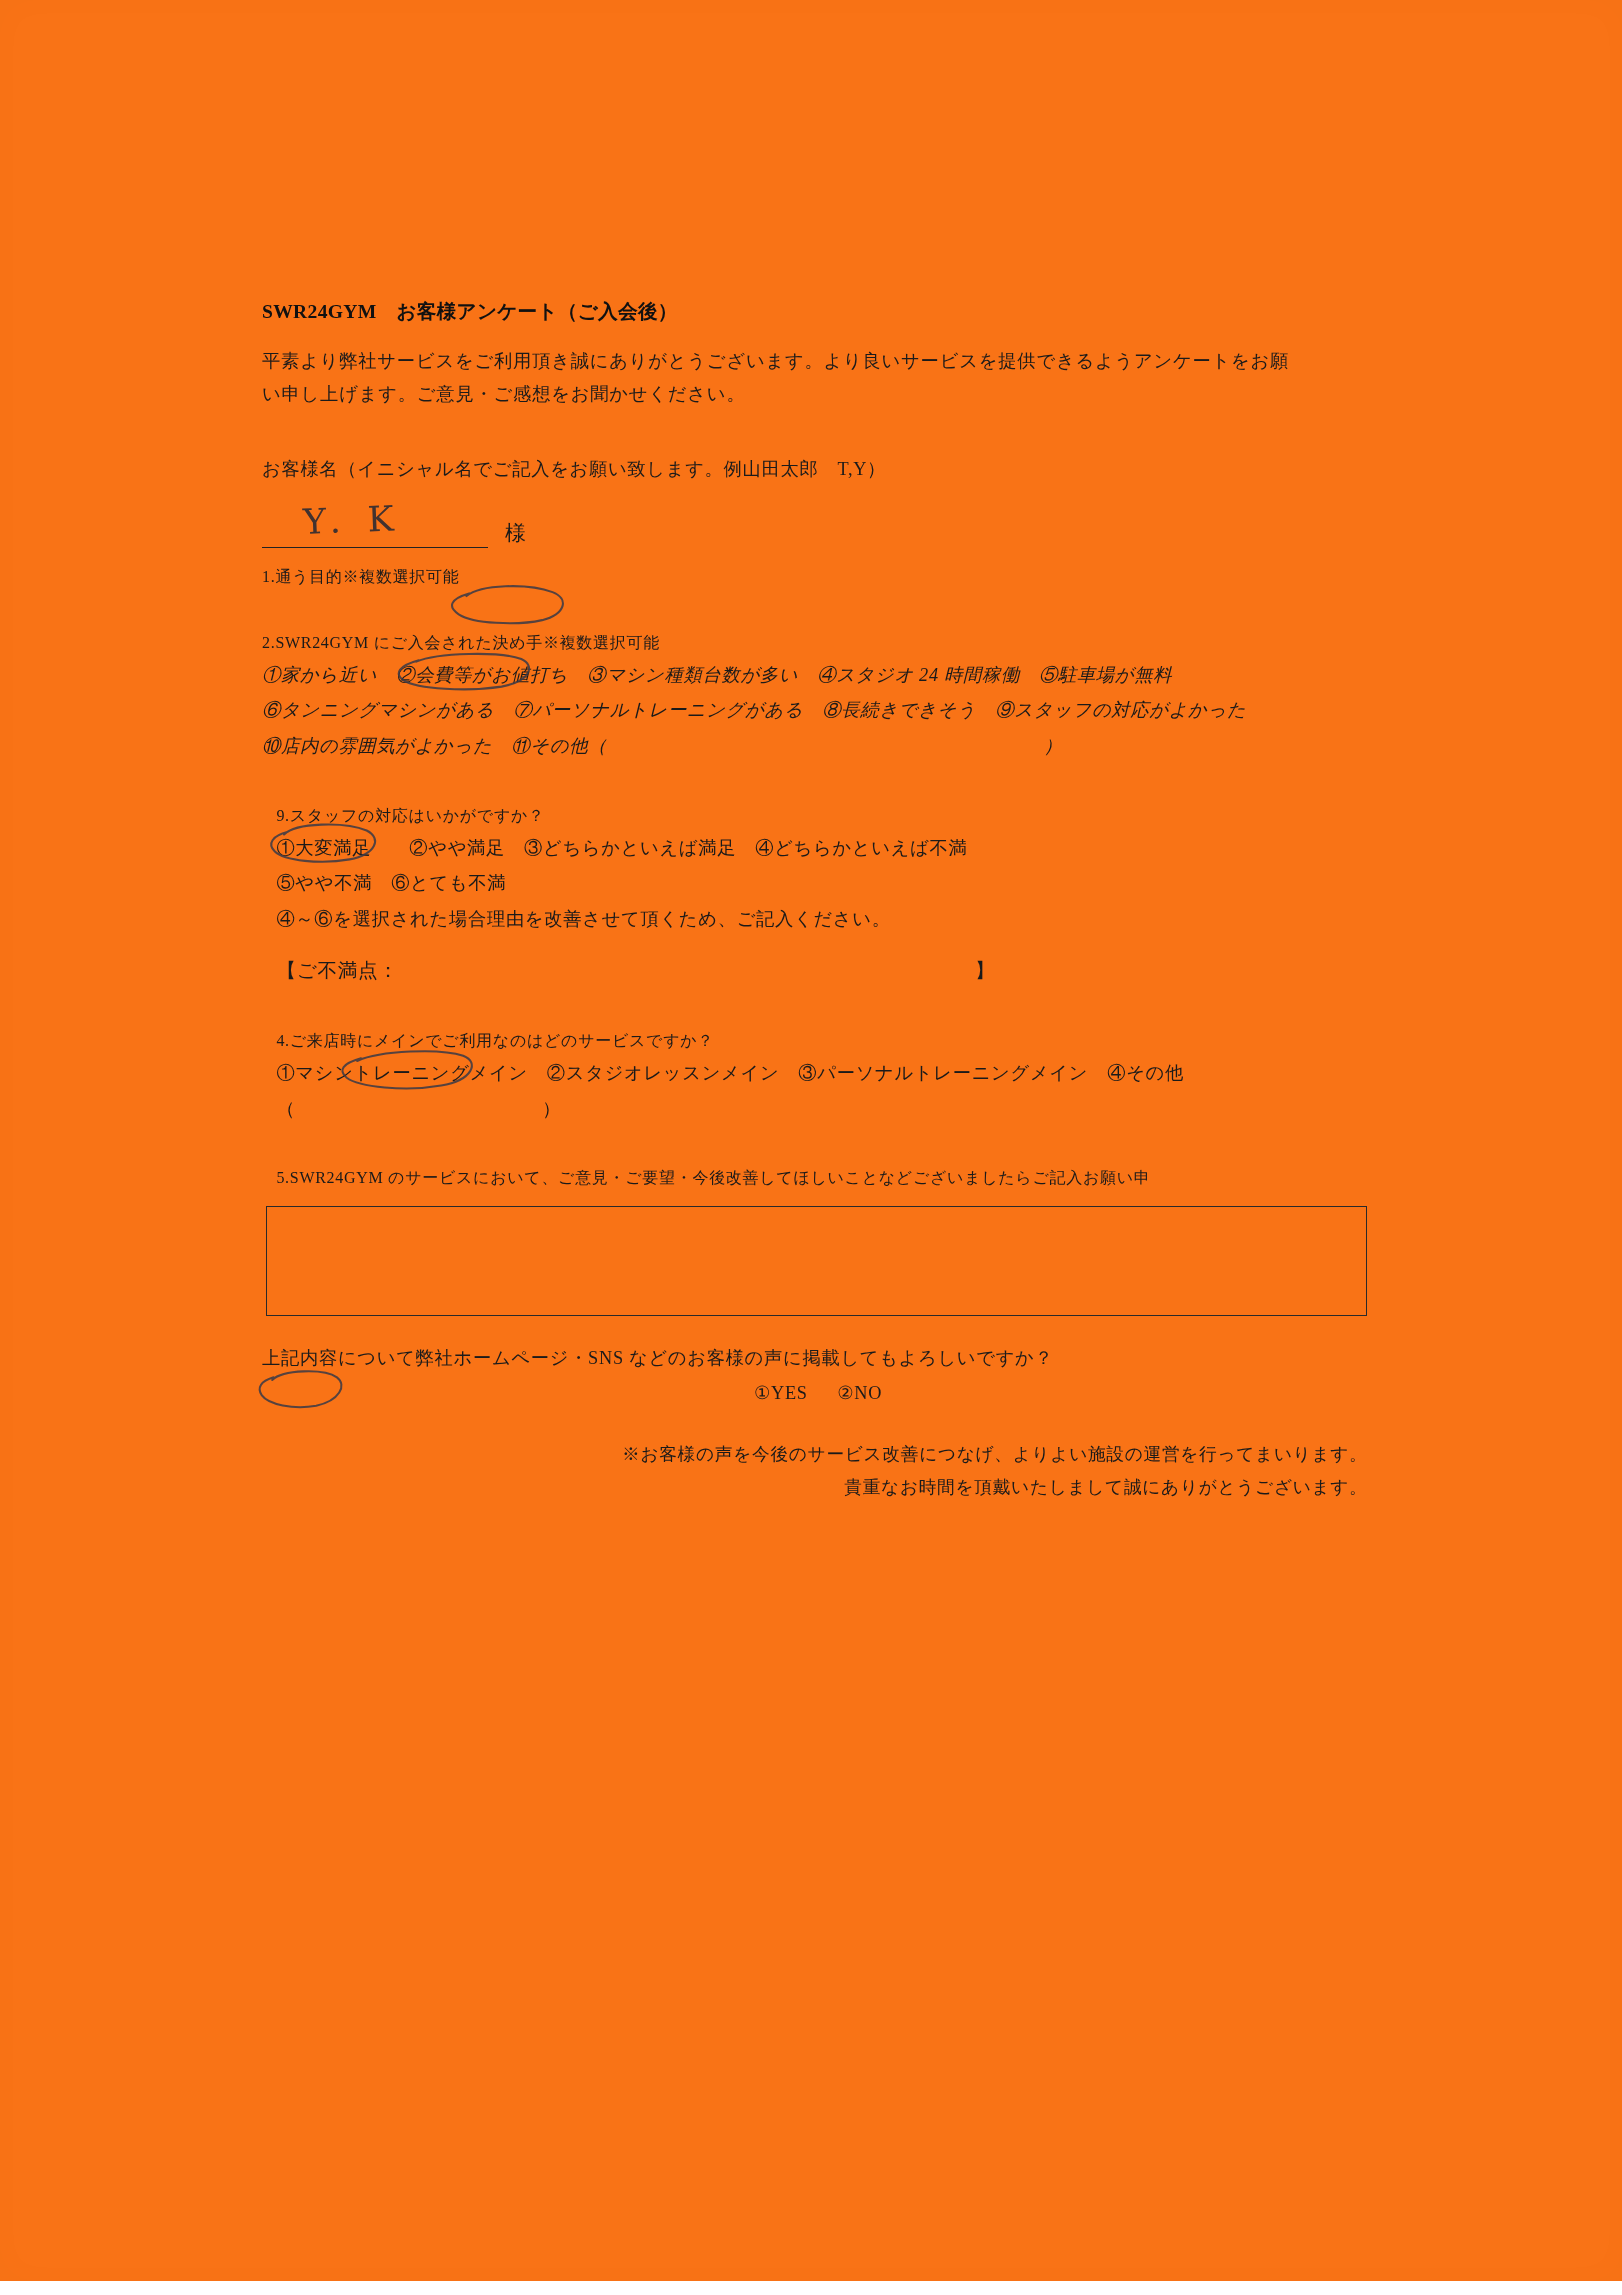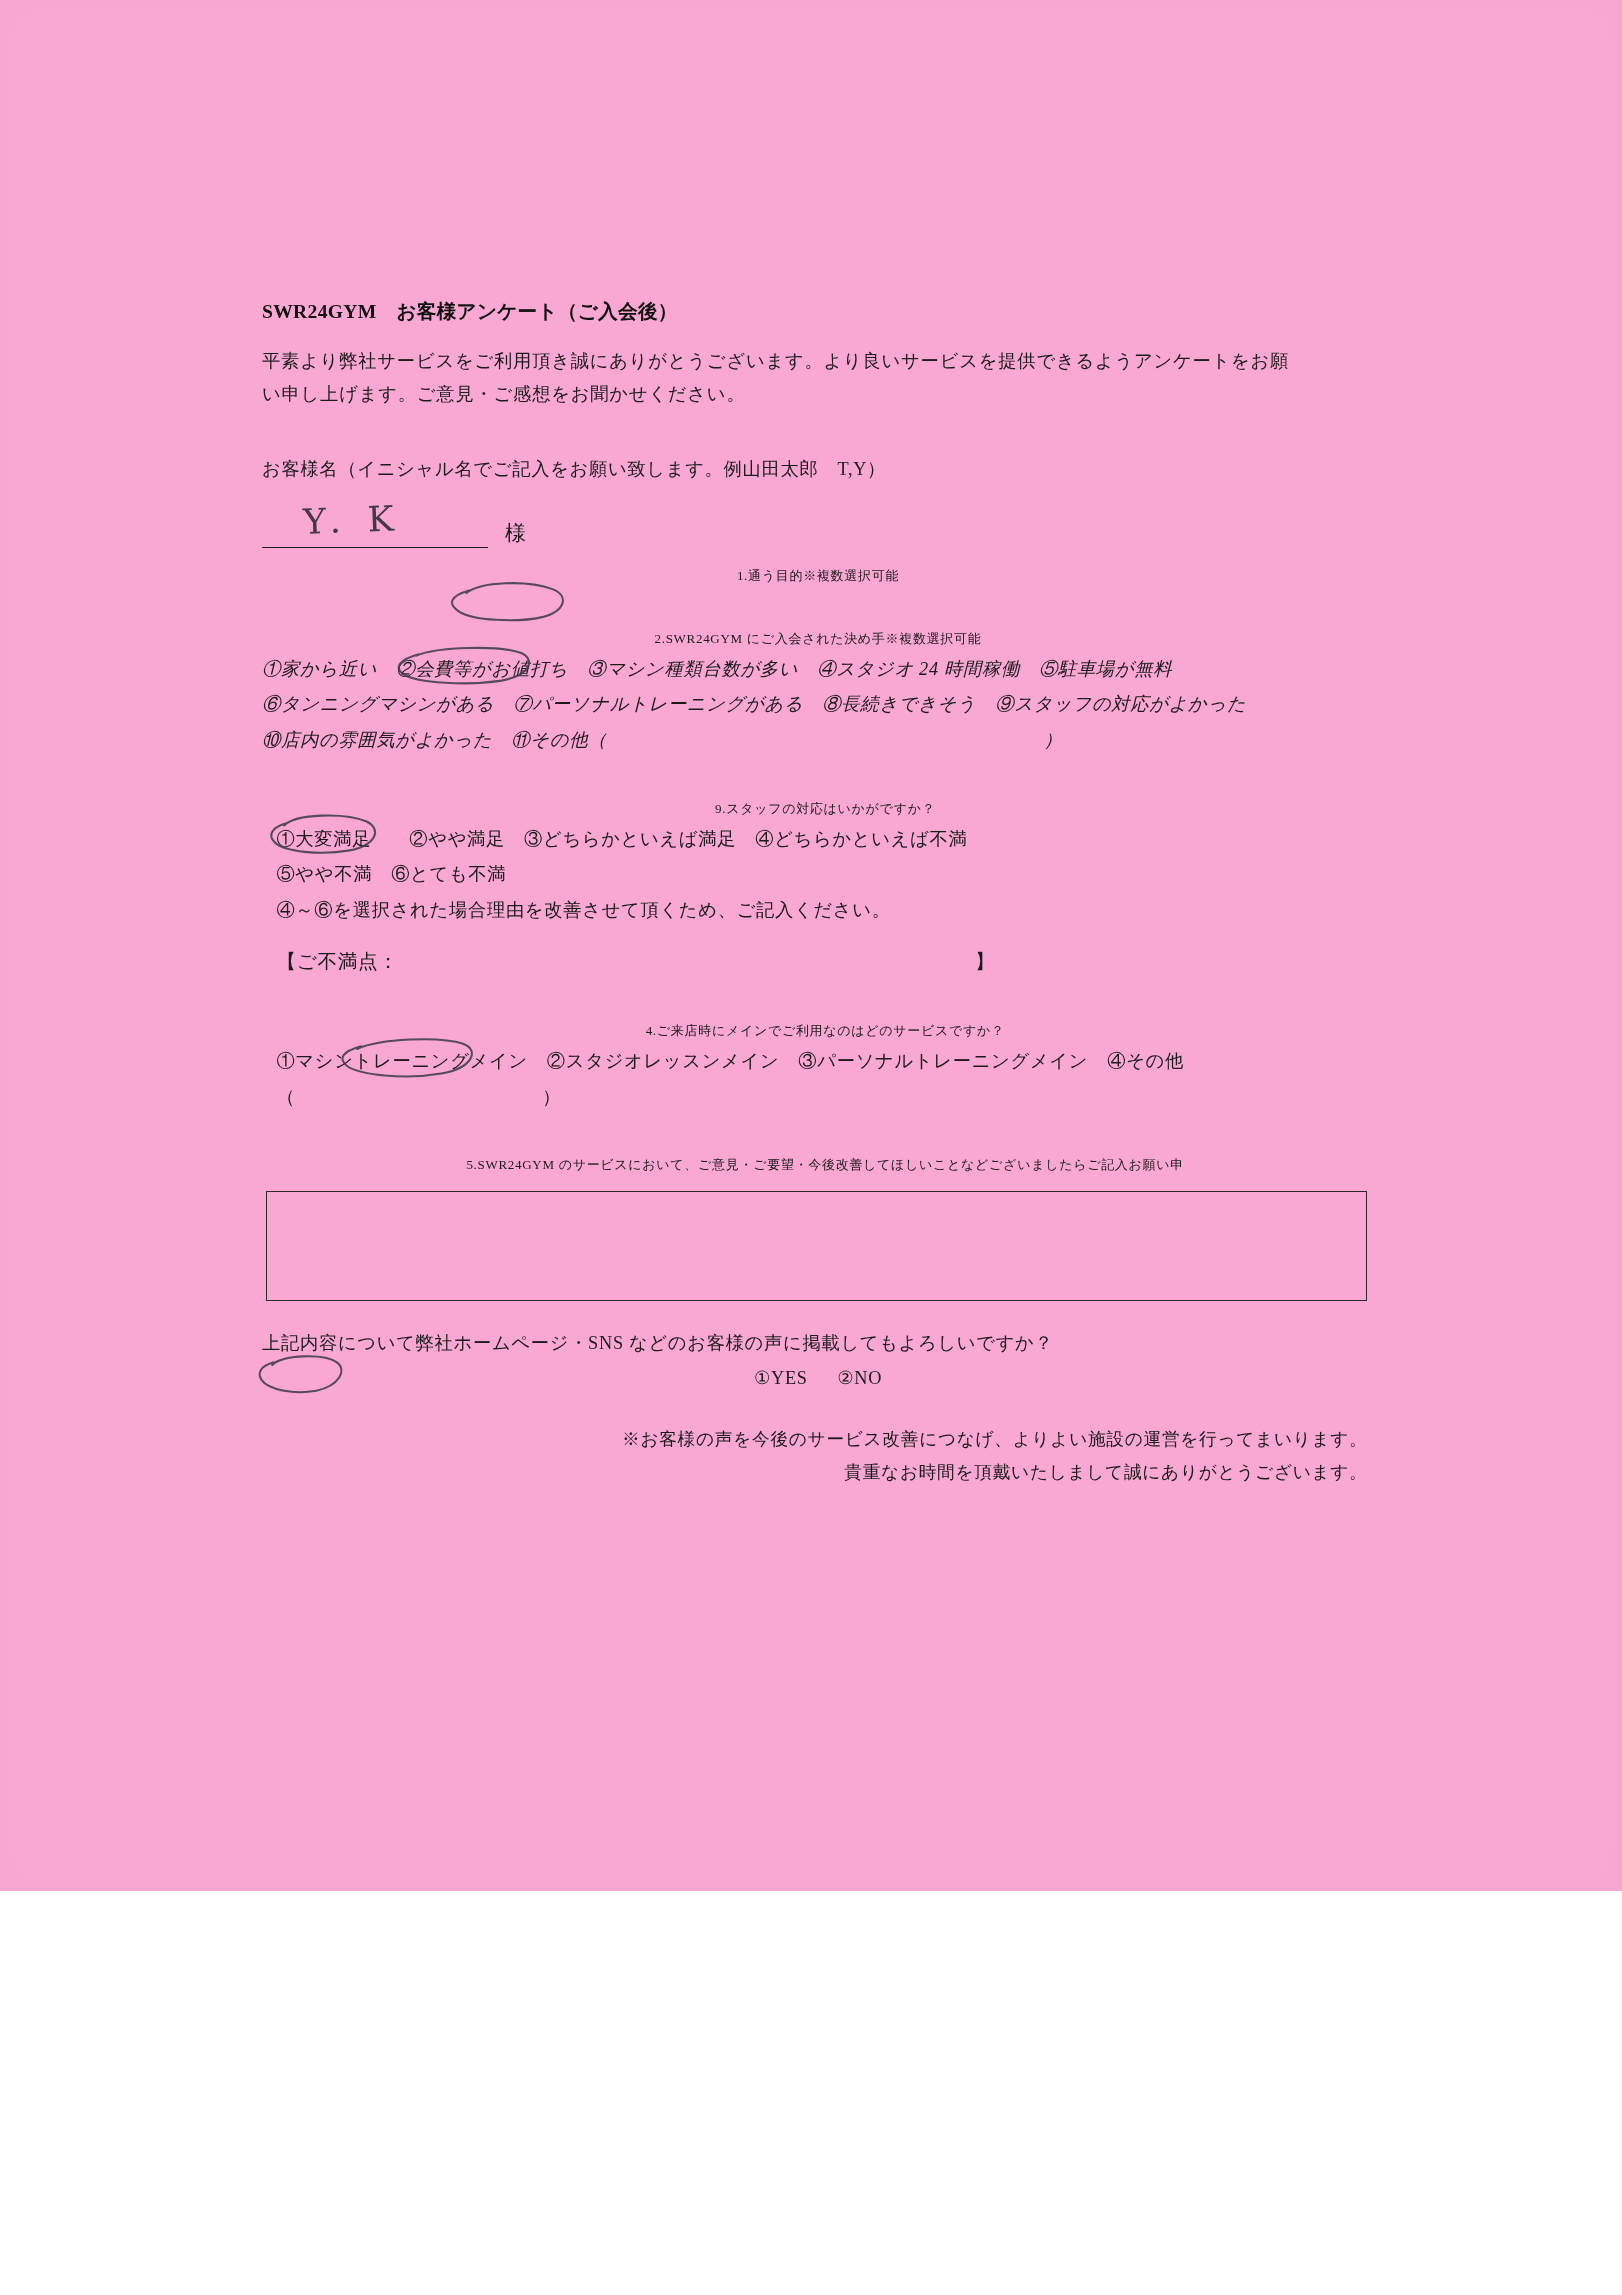--- a/index.html
+++ b/index.html
@@ -12,22 +12,22 @@
     height: 2295px;
     position: relative;
     font-family: "Liberation Serif", serif;
     color: #1a1a1a;
     -webkit-font-smoothing: antialiased;
   }
   .page {
     position: absolute;
     top: 0; left: 0;
     width: 1623px;
-    height: 1891px;
-    background: #f9a8d4;
+    height: 2281px;
+    background: #f97316;
     overflow: hidden;
   }
   
   .scan-edge {
     position: absolute;
     top: 0; left: 0; right: 0; bottom: 0;
     pointer-events: none;
     box-shadow: inset 0 0 39px rgba(0,0,0,0.015);
   }
   .content {
@@ -92,24 +92,23 @@
   }
   .name-sama {
     position: absolute;
     left: 243px;
     top: 19.6px;
     font-size: 21px;
     letter-spacing: 0.7px;
   }
 
   .q-title {
-    font-size: 13px;
+    font-size: 16px;
     letter-spacing: 0.7px;
     margin-bottom: 3.9px;
-    text-align: center;
   }
 
   .opts {
     font-size: 18.3px;
     line-height: 1.95;
     letter-spacing: 0.7px;
   }
 
   
   .comment-box {

